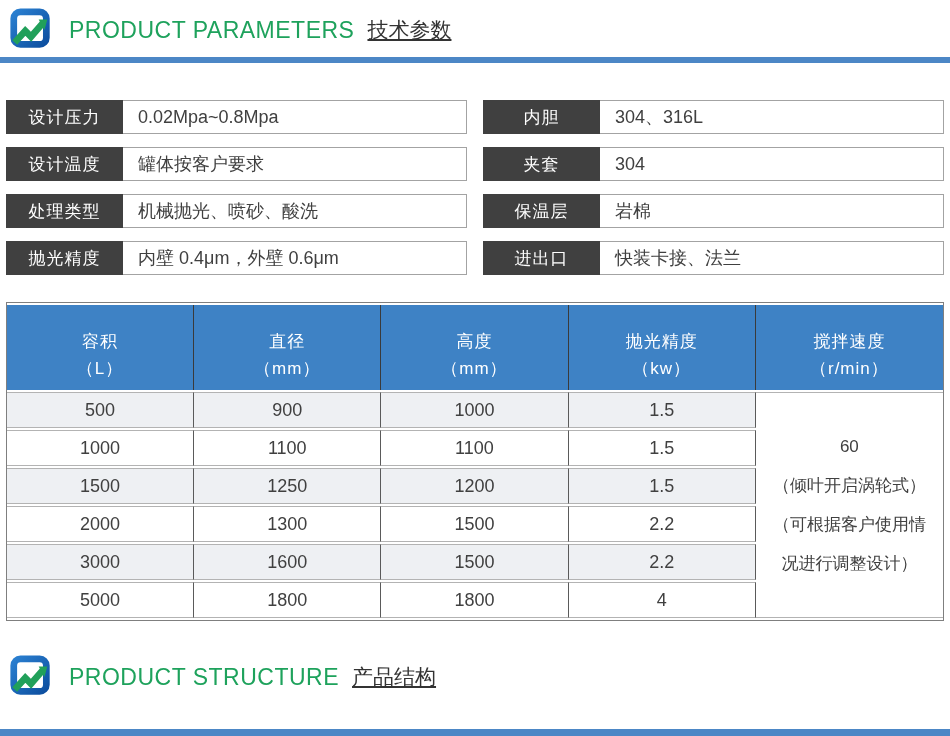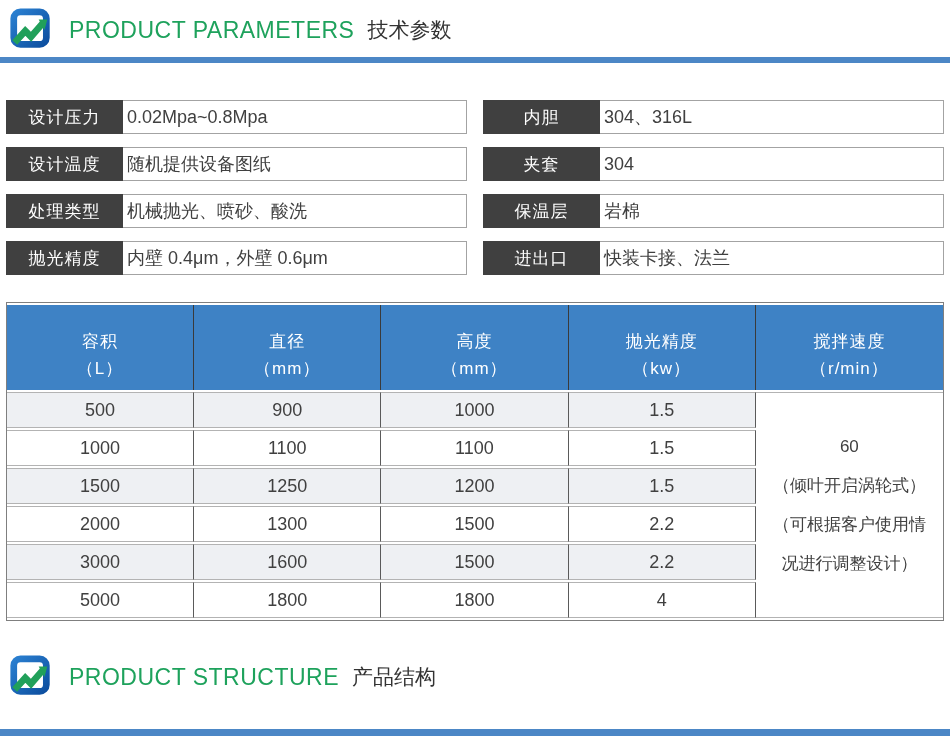--- a/index.html
+++ b/index.html
@@ -27,20 +27,21 @@
     font-size: 23px;
     color: #1ea25c;
     letter-spacing: 0.5px;
     white-space: nowrap;
   }
   .sec-title-zh {
     margin-left: 13px;
     font-size: 21px;
     color: #333333;
     white-space: nowrap;
+    text-decoration: underline;
   }
   .blue-rule { height: 6px; background: #4c87c6; width: 100%; }
   .blue-rule.top { margin-top: 4px; }
   .blue-rule.bottom { position: absolute; left: 0; bottom: 0; height: 7px; }
 
   
   .params {
     margin: 37px 6px 0 6px;
     display: grid;
     grid-template-columns: 1fr 1fr;
@@ -59,21 +60,21 @@
     justify-content: center;
     letter-spacing: 1px;
   }
   .param-value {
     flex: 1;
     border: 1px solid #a3a3a3;
     border-left: none;
     background: #ffffff;
     display: flex;
     align-items: center;
-    padding-left: 4px;
+    padding-left: 15px;
     font-size: 18px;
     color: #404040;
   }
 
   
   .table-wrap {
     margin: 27px 6px 0 6px;
     border: 1px solid #7f7f7f;
     background: #ffffff;
   }
@@ -151,21 +152,21 @@
     <div class="param-row">
       <div class="param-label">设计压力</div>
       <div class="param-value">0.02Mpa~0.8Mpa</div>
     </div>
     <div class="param-row">
       <div class="param-label">内胆</div>
       <div class="param-value">304、316L</div>
     </div>
     <div class="param-row">
       <div class="param-label">设计温度</div>
-      <div class="param-value">随机提供设备图纸</div>
+      <div class="param-value">罐体按客户要求</div>
     </div>
     <div class="param-row">
       <div class="param-label">夹套</div>
       <div class="param-value">304</div>
     </div>
     <div class="param-row">
       <div class="param-label">处理类型</div>
       <div class="param-value">机械抛光、喷砂、酸洗</div>
     </div>
     <div class="param-row">

